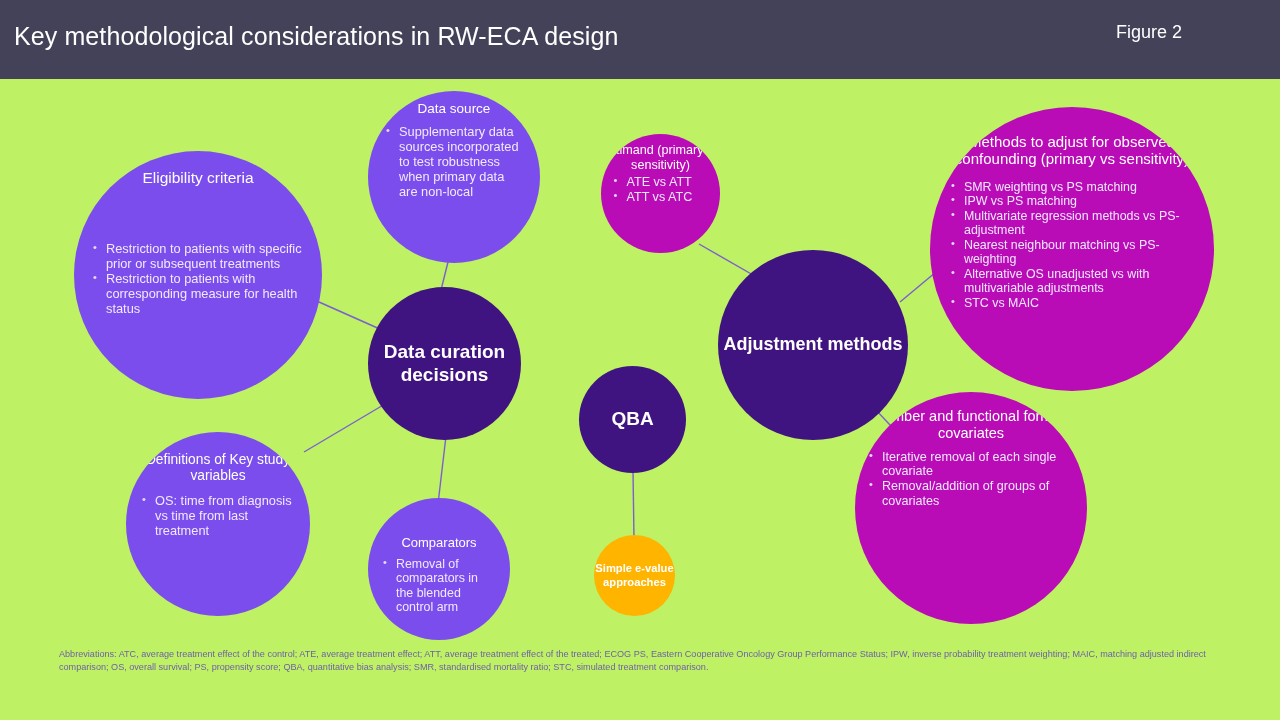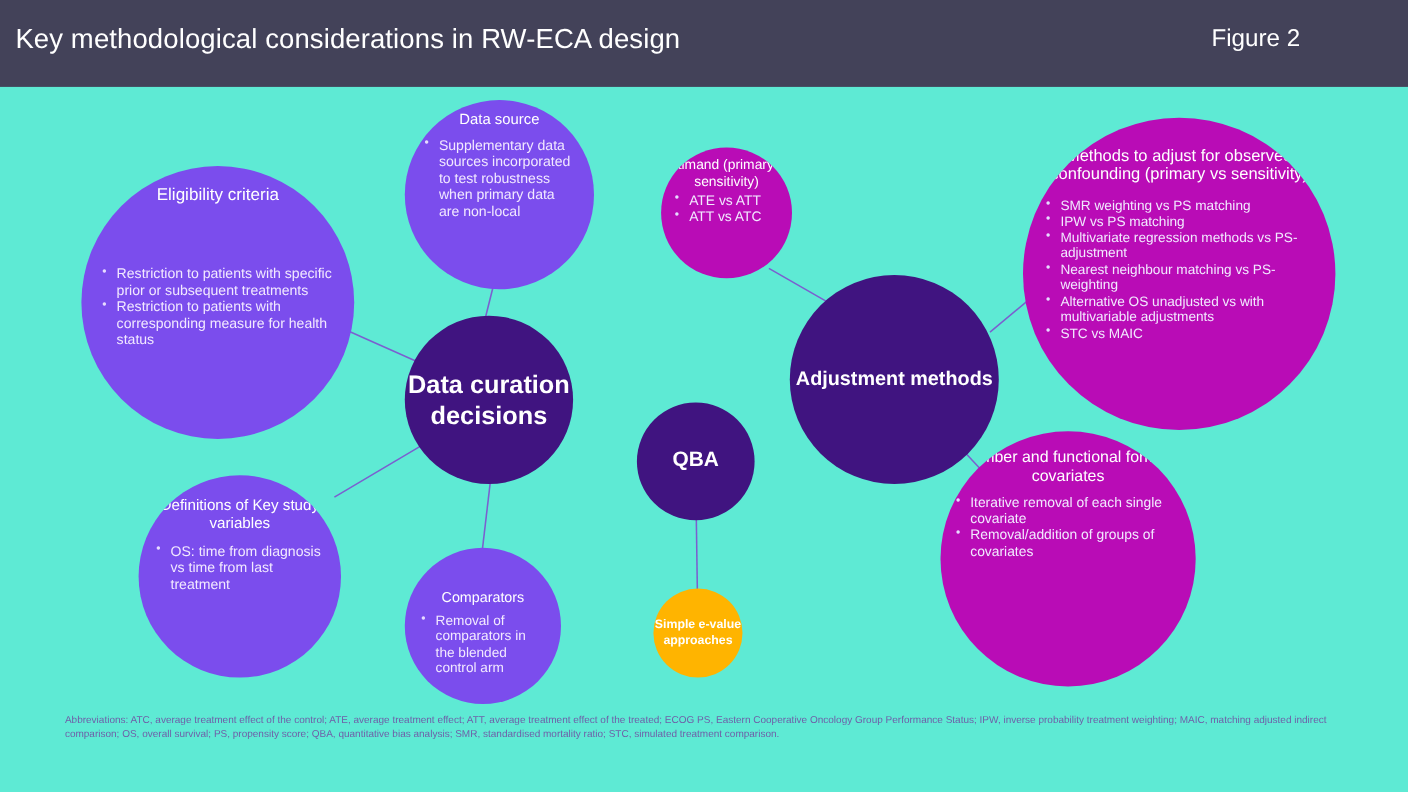--- a/index.html
+++ b/index.html
@@ -5,38 +5,38 @@
   * { box-sizing: border-box; margin: 0; padding: 0; }
   html, body {
     width: 1280px; height: 720px;
     background: #ffffff;
     font-family: "Liberation Sans", sans-serif;
     overflow: hidden;
   }
   #slide {
     position: relative;
     width: 1280px; height: 720px;
-    background: #5eead4;
+    background: #bef264;
   }
 
   
   .header {
     position: absolute; top: 0; left: 0;
     width: 1280px; height: 79px;
     background: #434259;
     display: flex; align-items: center;
   }
   .header-title {
     position: absolute; left: 14px; top: 22px;
     font-size: 25px; color: #ffffff; font-weight: 400;
     letter-spacing: .1px; white-space: nowrap;
   }
   .header-figure {
     position: absolute; right: 98px; top: 22px;
-    font-size: 22px; color: #ffffff; font-weight: 400;
+    font-size: 18px; color: #ffffff; font-weight: 400;
     white-space: nowrap;
   }
 
   
   #links {
     position: absolute; left: 0; top: 0;
     width: 1280px; height: 720px;
     pointer-events: none;
   }
   #links line { stroke: #7b5fd0; stroke-width: 1.4; }
@@ -98,21 +98,21 @@
 
   #bubble-definitions { left: 126px; top: 432px; width: 184px; height: 184px; padding-top: 20px; }
   #bubble-definitions .b-title { font-size: 13.8px; }
   #bubble-definitions .b-list  { font-size: 12.8px; width: 156px; margin-top: 10px; }
 
   #bubble-comparators { left: 368px; top: 498px; width: 142px; height: 142px; padding-top: 12px; justify-content: center; }
   #bubble-comparators .b-title { font-size: 13px; }
   #bubble-comparators .b-list  { font-size: 12.4px; width: 116px; margin-top: 6px; }
 
   #bubble-datacuration { left: 368px; top: 287px; width: 153px; height: 153px; justify-content: center; }
-  #bubble-datacuration .center-label { font-size: 23px; }
+  #bubble-datacuration .center-label { font-size: 19px; }
 
   #bubble-estimand { left: 601px; top: 134px; width: 119px; height: 119px; padding-top: 9px; }
   #bubble-estimand .b-title { font-size: 12.6px; }
   #bubble-estimand .b-list  { font-size: 12.6px; width: 98px; margin-top: 3px; }
 
   #bubble-methods { left: 930px; top: 107px; width: 284px; height: 284px; padding-top: 26px; }
   #bubble-methods .b-title { font-size: 15px; }
   #bubble-methods .b-list  { font-size: 12.4px; width: 246px; margin-top: 12px; }
 
   #bubble-adjustment { left: 718px; top: 250px; width: 190px; height: 190px; justify-content: center; }

